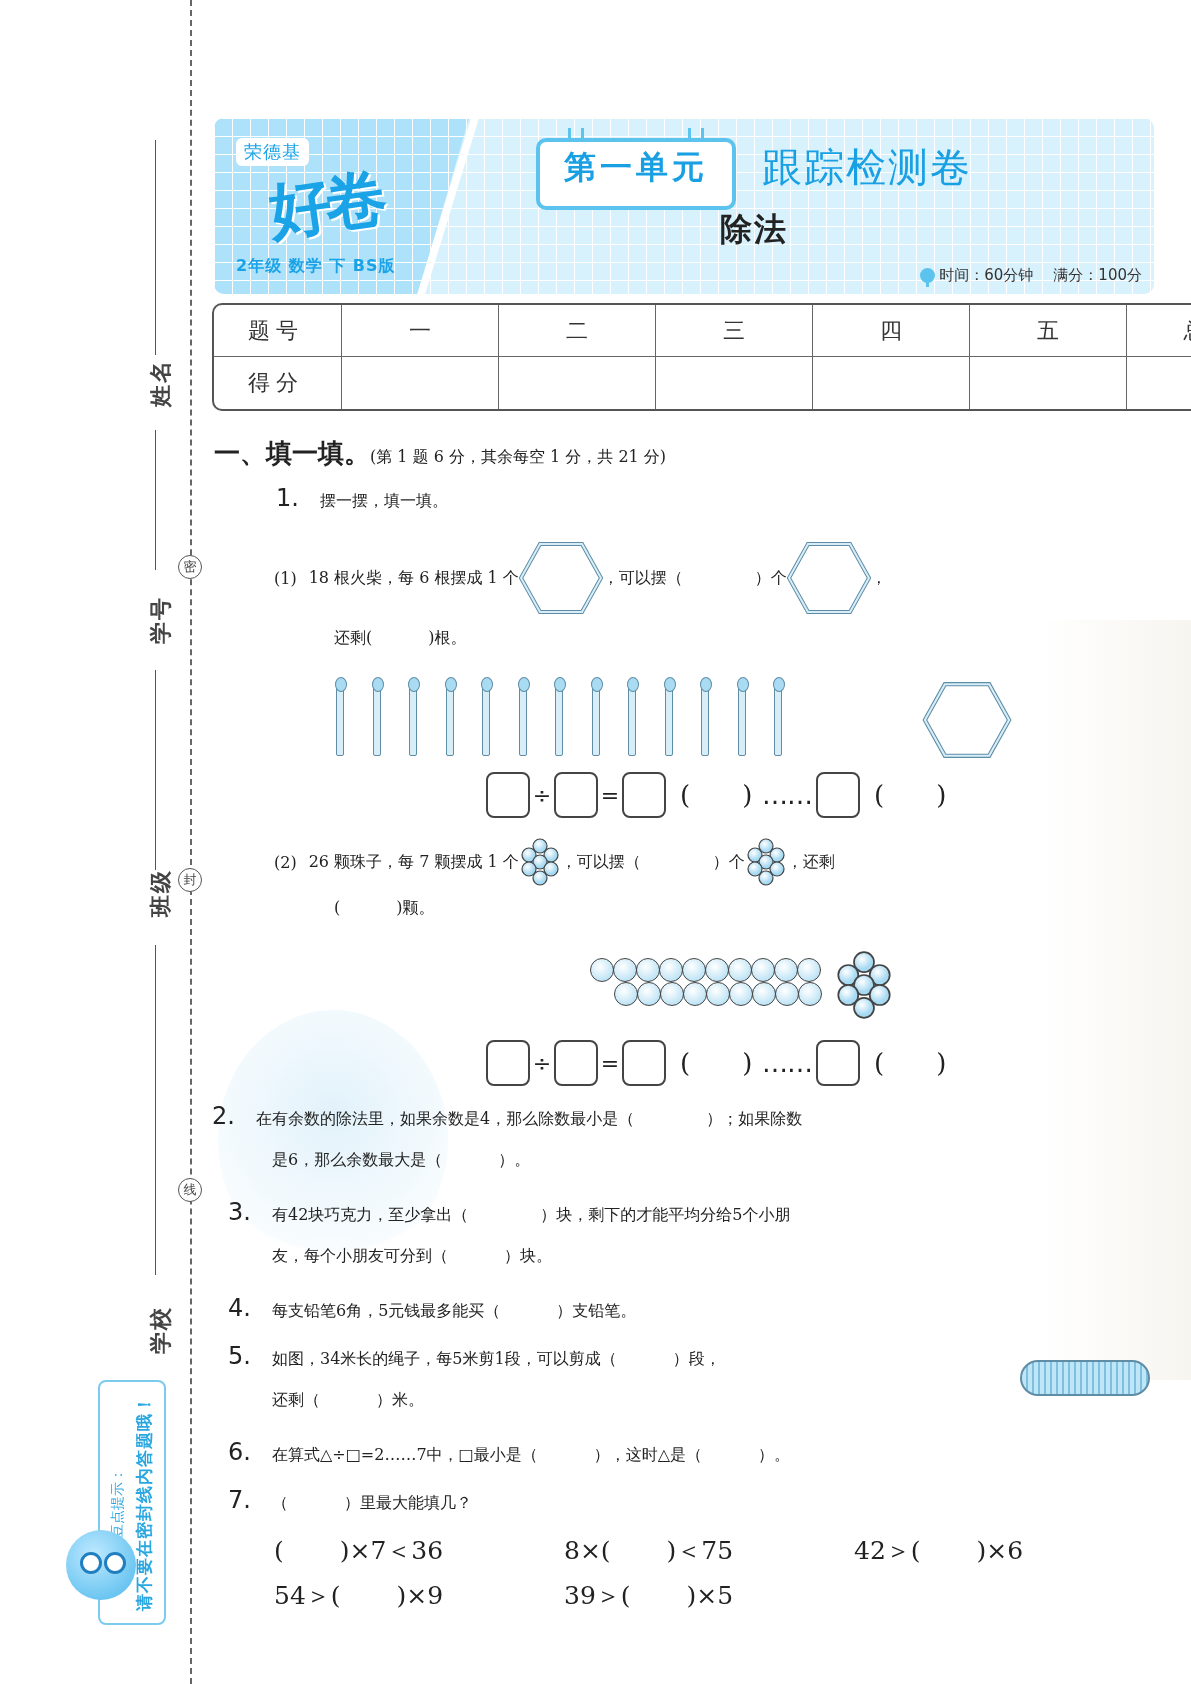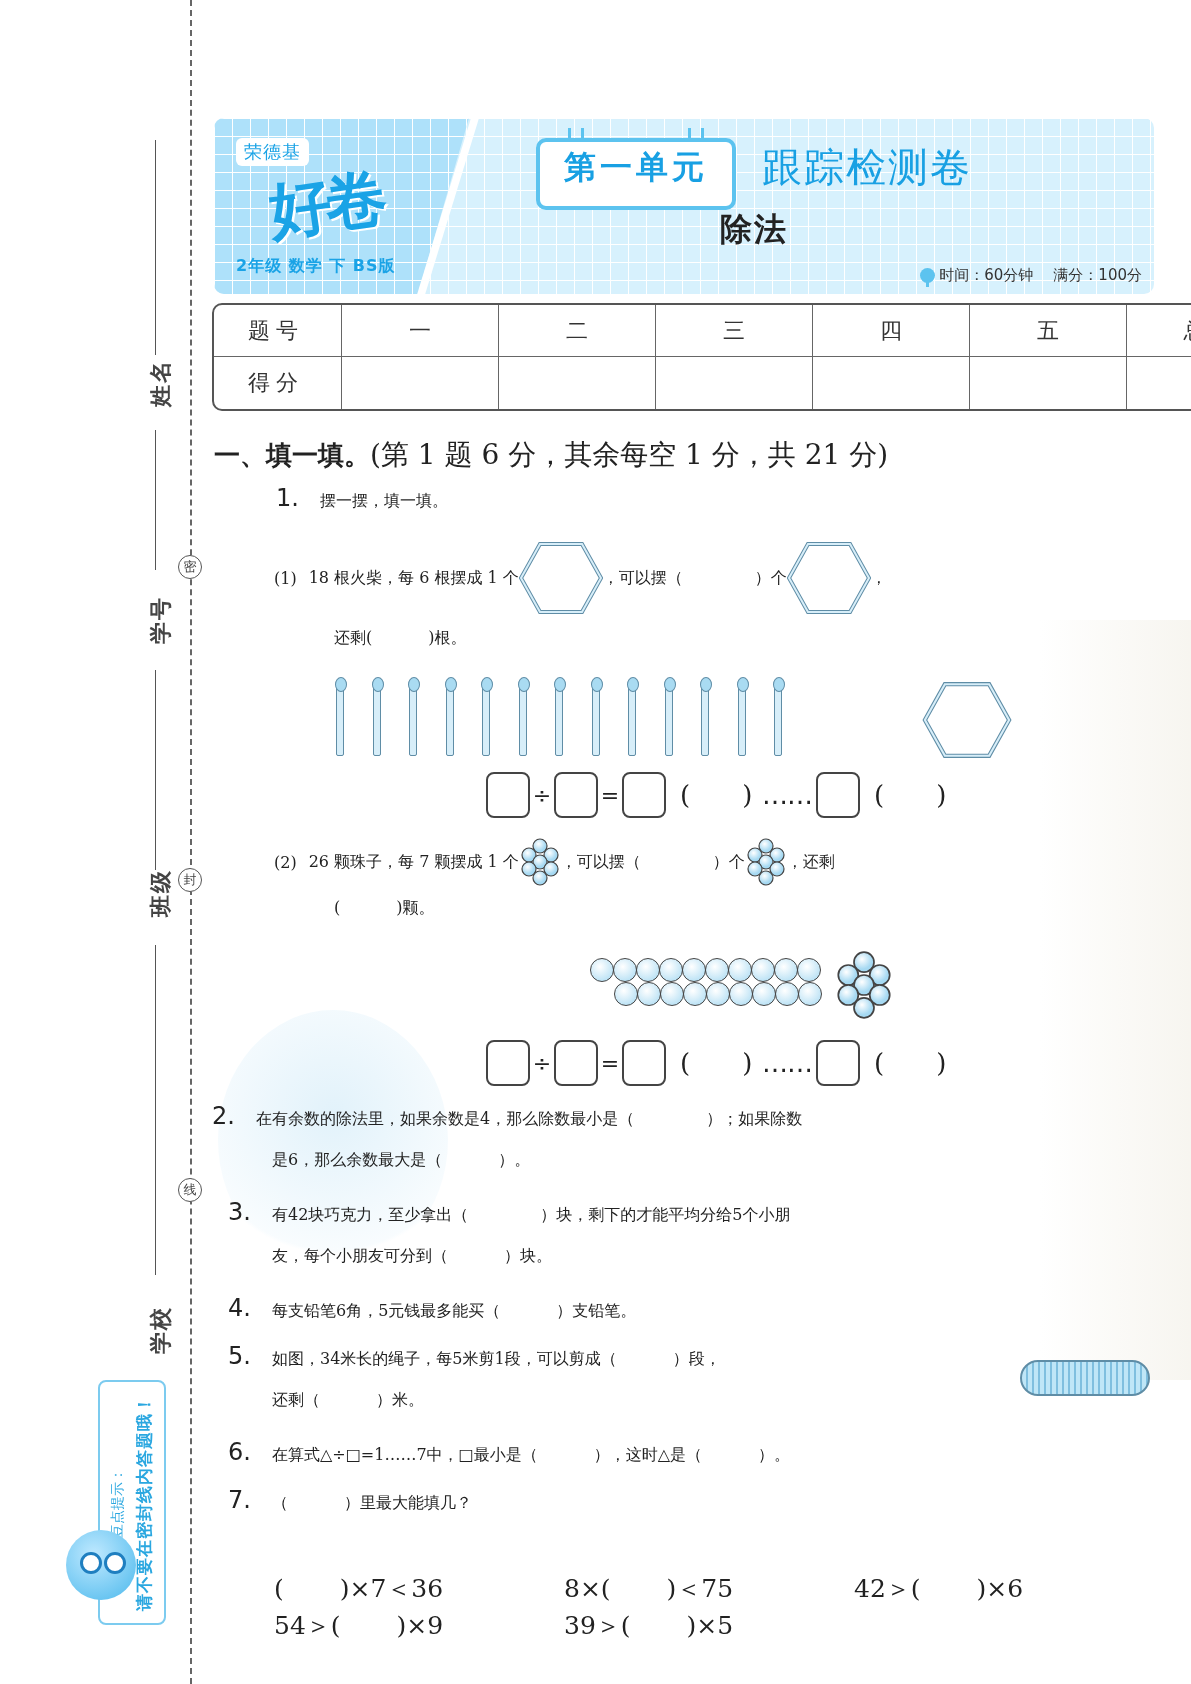--- a/index.html
+++ b/index.html
@@ -42,21 +42,21 @@
 
   
   .score-table { position: absolute; left: 212px; top: 303px; width: 1074px; height: 108px; border: 2px solid #555; border-radius: 10px; display: grid;
     grid-template-columns: 128px repeat(6, 1fr); grid-template-rows: 1fr 1fr; overflow: hidden; }
   .score-table .cell { border-right: 1.5px solid #666; border-bottom: 1.5px solid #666; display: flex; align-items: center; justify-content: center; font-size: 22px; color: #333; font-family: "DejaVu Sans", sans-serif; }
   .score-table .cell.last { border-right: none; }
   .score-table .cell.bottom { border-bottom: none; }
   .score-table .cell.head { justify-content: flex-start; padding-left: 34px; letter-spacing: 6px; }
   .abs { position: absolute; white-space: nowrap; }
   .sec-title { font-family: "DejaVu Sans", sans-serif; font-weight: bold; font-size: 26px; }
-  .sec-note { font-weight: normal; font-size: 28px; font-family: "DejaVu Serif", serif; }
+  .sec-note { font-weight: normal; font-size: 16px; font-family: "DejaVu Serif", serif; }
   .qnum { font-family: "DejaVu Sans", sans-serif; font-size: 24px; display: inline-block; width: 44px; }
   .blank { display: inline-block; width: 72px; }
   .blank-s { display: inline-block; width: 56px; }
 
   .hexagon { display: inline-block; width: 84px; height: 76px; vertical-align: middle; }
   .flower { display: inline-block; width: 42px; height: 48px; vertical-align: middle; }
 
   .matches { position: absolute; left: 336px; top: 678px; display: flex; gap: 28.5px; }
   .match { width: 8px; height: 70px; border: 1px solid #5f8da6; background: #d7eef9; border-radius: 2px; position: relative; margin-top: 8px; }
   .match::before { content: ""; position: absolute; left: -2px; top: -10px; width: 10px; height: 13px; border-radius: 50%; background: #a9dbf2; border: 1px solid #5f8da6; }
@@ -308,25 +308,25 @@
 
 <div class="abs" style="left:228px;top:1342px;">
   <span class="qnum">5.</span><span>如图，34米长的绳子，每5米剪1段，可以剪成（</span><span class="blank-s"></span><span>）段，</span>
 </div>
 <div class="rope"></div>
 <div class="abs" style="left:272px;top:1390px;">
   <span>还剩（</span><span class="blank-s"></span><span>）米。</span>
 </div>
 
 <div class="abs" style="left:228px;top:1438px;">
-  <span class="qnum">6.</span><span>在算式△÷□=1……7中，□最小是（</span><span class="blank-s"></span><span>），这时△是（</span><span class="blank-s"></span><span>）。</span>
+  <span class="qnum">6.</span><span>在算式△÷□=2……7中，□最小是（</span><span class="blank-s"></span><span>），这时△是（</span><span class="blank-s"></span><span>）。</span>
 </div>
 
 <div class="abs" style="left:228px;top:1486px;">
   <span class="qnum">7.</span><span>（</span><span class="blank-s"></span><span>）里最大能填几？</span>
 </div>
-<div class="ineq-grid" style="top:1572px;row-gap:4px;">
+<div class="ineq-grid" style="top:1534px;row-gap:12px;">
   <div><span>(</span><span class="blank-s"></span><span>)×7＜36</span></div>
   <div><span>8×(</span><span class="blank-s"></span><span>)＜75</span></div>
   <div><span>42＞(</span><span class="blank-s"></span><span>)×6</span></div>
   <div><span>54＞(</span><span class="blank-s"></span><span>)×9</span></div>
   <div><span>39＞(</span><span class="blank-s"></span><span>)×5</span></div>
 </div>
 
 </body></html>

